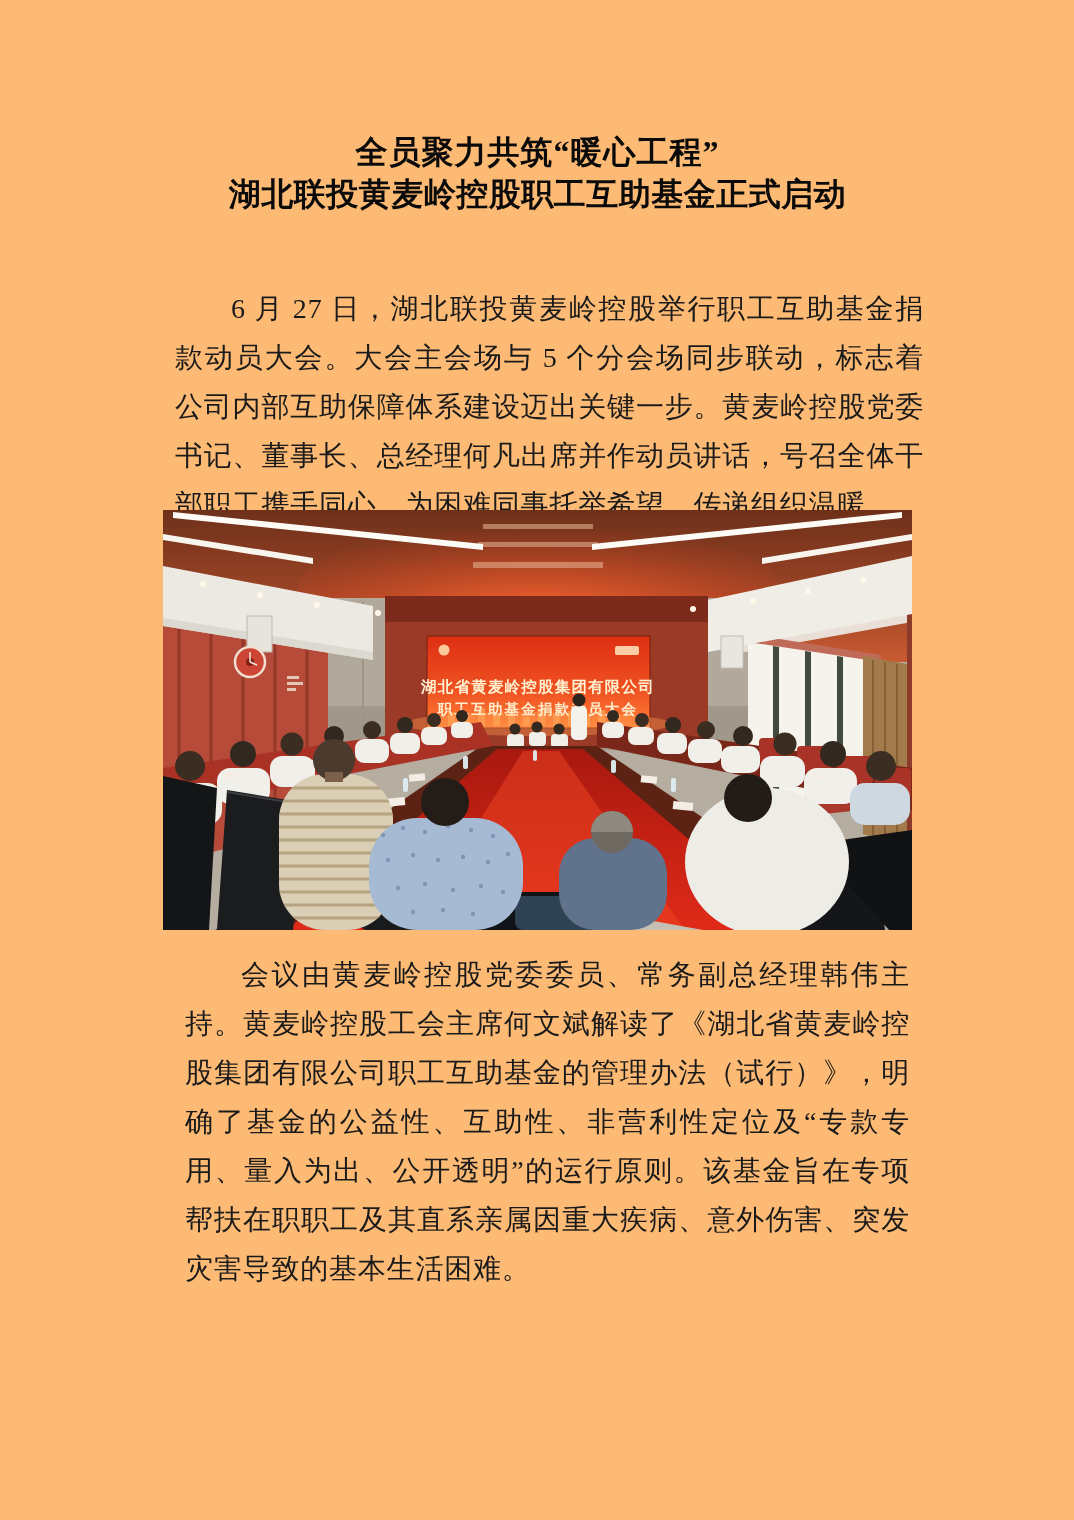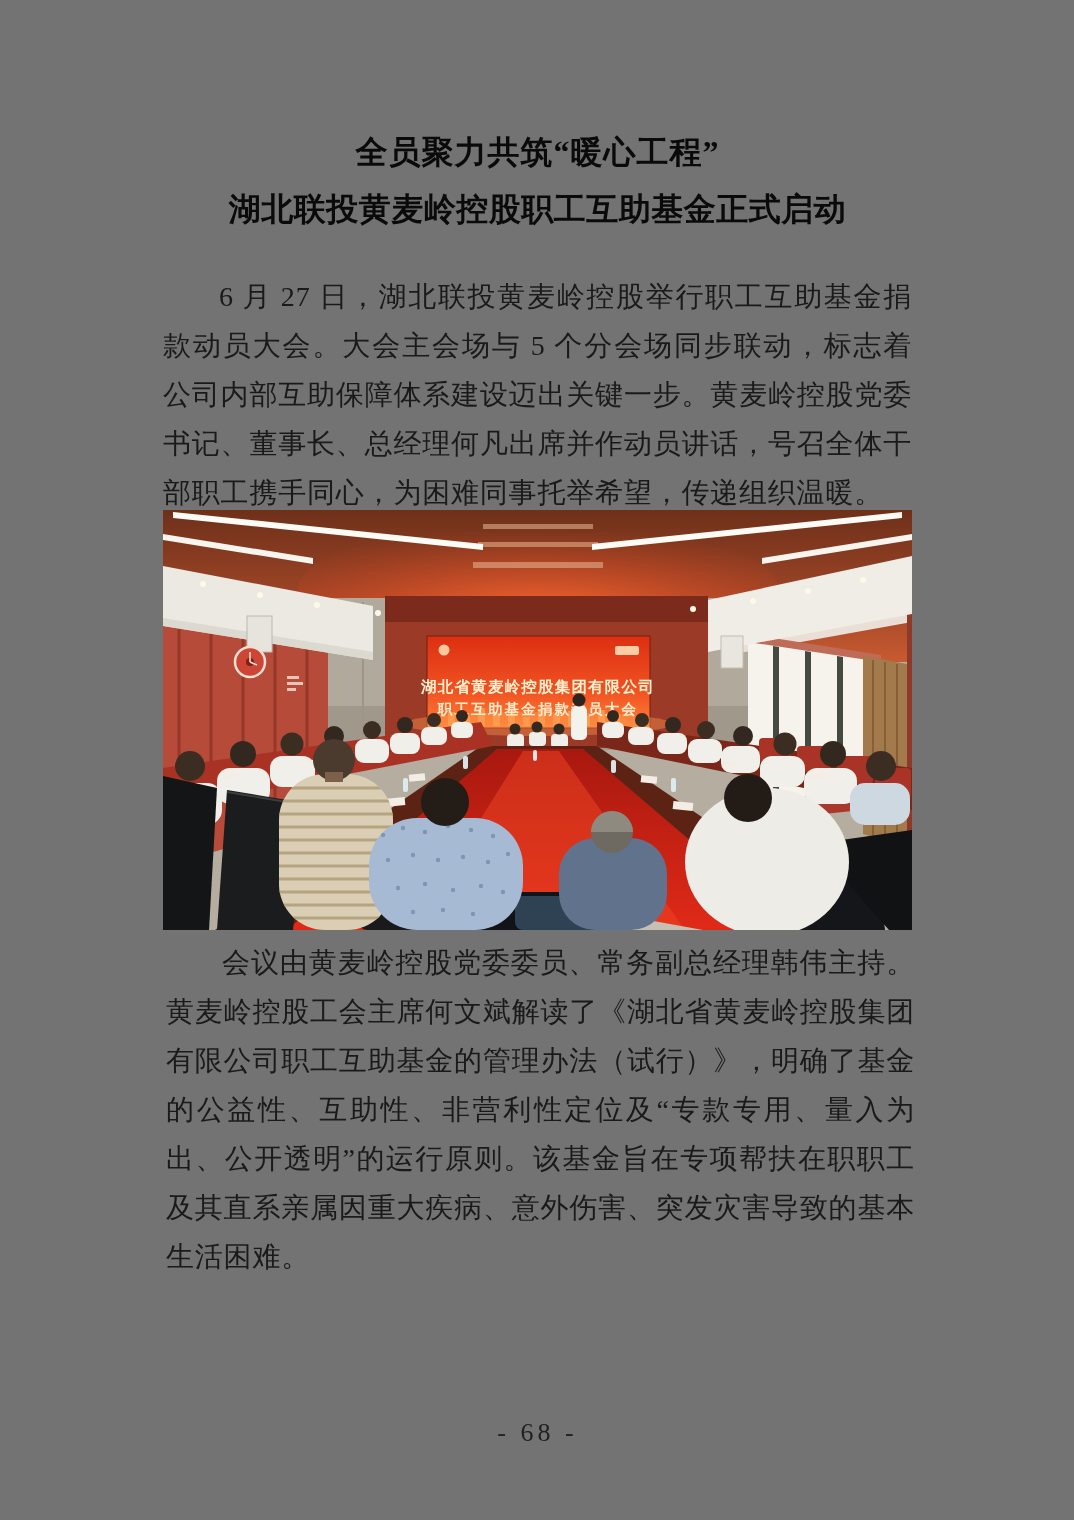--- a/index.html
+++ b/index.html
@@ -1,25 +1,25 @@
 <!DOCTYPE html>
 <html><head>
 <meta charset="utf-8">
 <style>
   html,body{margin:0;padding:0;background:#ffffff;}
-  .page{position:relative;width:1074px;height:1520px;background:#737373;overflow:hidden;
+  .page{position:relative;width:1074px;height:1520px;background:#fdba74;overflow:hidden;
         font-family:"Liberation Serif","DejaVu Serif",serif;color:#161616;}
   .title{position:absolute;left:163px;width:749px;text-align:center;font-weight:bold;
          font-size:32px;line-height:44px;top:130px;letter-spacing:1px;color:#0a0a0a;}
-  .title2{top:187px;letter-spacing:0.5px;}
-  .bodytext p{margin:0;font-size:28px;line-height:49px;letter-spacing:0.8px;
+  .title2{top:172px;letter-spacing:0.5px;}
+  .bodytext p{margin:12px;font-size:28px;line-height:49px;letter-spacing:0.8px;
               text-align:justify;text-indent:2em;color:#1a1a1a;}
   .para1{position:absolute;left:163px;width:749px;top:272px;}
   .photo{position:absolute;left:163px;top:510px;width:832px;height:420px;margin:0;}
-  .paras-after{position:absolute;left:166px;width:749px;top:938px;}
+  .paras-after{position:absolute;left:173px;width:749px;top:938px;}
   .pagenum{position:absolute;left:163px;width:749px;top:1418px;text-align:center;
            font-size:26px;letter-spacing:4px;color:#222;}
   svg text{font-family:"Liberation Sans","DejaVu Sans",sans-serif;}
 </style>
 </head>
 <body>
 
 <div class="page">
 
   <div class="title">全员聚力共筑“暖心工程”</div>
@@ -326,15 +326,14 @@
           <circle cx="585" cy="288" r="24" fill="#231c16"></circle>
         </g>
       </g>
     </svg>
   </figure>
 
   <div class="bodytext paras-after">
     <p>会议由黄麦岭控股党委委员、常务副总经理韩伟主持。黄麦岭控股工会主席何文斌解读了《湖北省黄麦岭控股集团有限公司职工互助基金的管理办法（试行）》，明确了基金的公益性、互助性、非营利性定位及“专款专用、量入为出、公开透明”的运行原则。该基金旨在专项帮扶在职职工及其直系亲属因重大疾病、意外伤害、突发灾害导致的基本生活困难。</p>
   </div>
 
-  <footer class="pagenum">- 68 -</footer>
 
 </div>
 
 </body></html>

